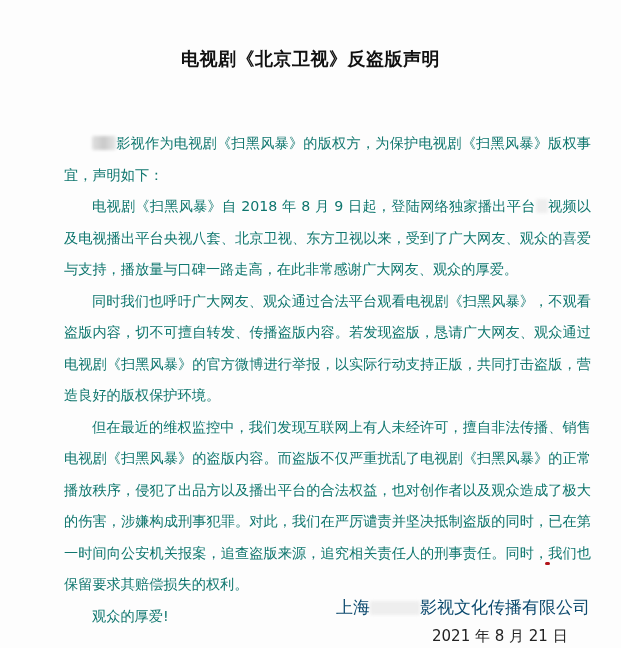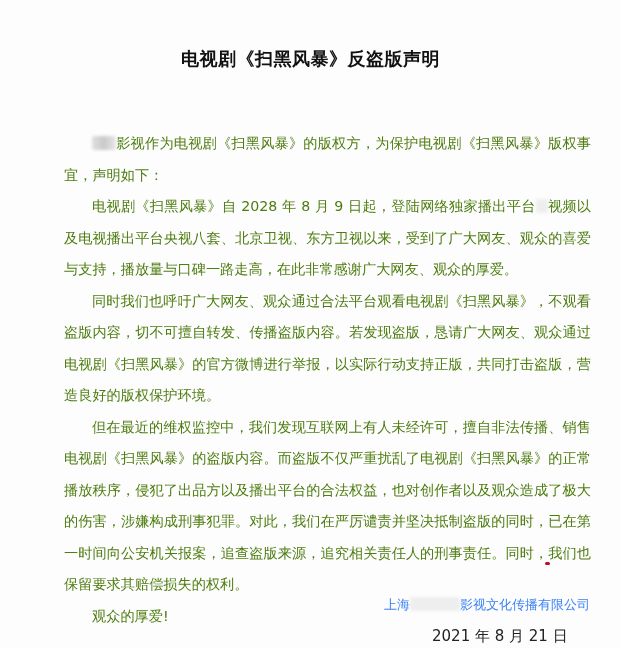--- a/index.html
+++ b/index.html
@@ -2,44 +2,44 @@
 <html><head>
 <meta charset="utf-8">
 <style>
   html, body { margin: 0; padding: 0; background: #ffffff; }
   body { width: 621px; height: 648px; overflow: hidden; position: relative;
          font-family: "DejaVu Sans", "Liberation Sans", sans-serif; color: #1a1a1a; }
   .page { position: absolute; left: 0; top: 0; width: 621px; height: 648px; background: #fdfdfd; }
   .title { position: absolute; left: 0; width: 621px; top: 47px; text-align: center;
            font-size: 18px; font-weight: bold; color: #111; letter-spacing: 0.5px; }
   .body { position: absolute; left: 64px; width: 527px; top: 128px;
-          font-size: 14.2px; line-height: 31.5px; color: #4d7c0f; }
+          font-size: 14.2px; line-height: 31.5px; color: #0f766e; }
   .para { margin: 0; text-indent: 28px; text-align: justify; }
   .blur { display: inline-block; background: linear-gradient(90deg,#e0e0e0,#c9c9c9,#e8e8e8);
           filter: blur(1.5px); height: 14px; vertical-align: -2px; border-radius: 2px; }
   .blur.w1 { width: 24px; }
   .blur.w2 { width: 12px; background: #eeeeee; }
   .blur.w3 { width: 50px; background: #eeeeee; }
   .hl { position: relative; }
   .hl::after { content: ""; position: absolute; left: -3px; right: -2px; bottom: -4px; height: 2.5px;
                background: #b2141a; border-radius: 2px; }
   .closing { margin: 0; text-indent: 28px; margin-top: 0; }
-  .sig { position: absolute; right: 31px; top: 596px; font-size: 13px; color: #3b82f6; text-align: left; }
+  .sig { position: absolute; right: 31px; top: 596px; font-size: 17px; color: #0c4a6e; text-align: left; }
   .date { position: absolute; left: 432px; top: 627px; font-size: 15px; color: #222; }
 </style>
 </head>
 <body>
 
 <div class="page">
-  <div class="title">电视剧《扫黑风暴》反盗版声明</div>
+  <div class="title">电视剧《北京卫视》反盗版声明</div>
 
   <div class="body">
     <p class="para"><span class="blur w1"></span><span>影视作为电视剧《扫黑风暴》的版权方，为保护电视剧《扫黑风暴》版权事宜，声明如下：</span></p>
 
-    <p class="para"><span>电视剧《扫黑风暴》自 2028 年 8 月 9 日起，登陆网络独家播出平台</span><span class="blur w2"></span><span>视频以及电视播出平台央视八套、北京卫视、东方卫视以来，受到了广大网友、观众的喜爱与支持，播放量与口碑一路走高，在此非常感谢广大网友、观众的厚爱。</span></p>
+    <p class="para"><span>电视剧《扫黑风暴》自 2018 年 8 月 9 日起，登陆网络独家播出平台</span><span class="blur w2"></span><span>视频以及电视播出平台央视八套、北京卫视、东方卫视以来，受到了广大网友、观众的喜爱与支持，播放量与口碑一路走高，在此非常感谢广大网友、观众的厚爱。</span></p>
 
     <p class="para"><span>同时我们也呼吁广大网友、观众通过合法平台观看电视剧《扫黑风暴》，不观看盗版内容，切不可擅自转发、传播盗版内容。若发现盗版，恳请广大网友、观众通过电视剧《扫黑风暴》的官方微博进行举报，以实际行动支持正版，共同打击盗版，营造良好的版权保护环境。</span></p>
 
     <p class="para"><span>但在最近的维权监控中，我们发现互联网上有人未经许可，擅自非法传播、销售电视剧《扫黑风暴》的盗版内容。而盗版不仅严重扰乱了电视剧《扫黑风暴》的正常播放秩序，侵犯了出品方以及播出平台的合法权益，也对创作者以及观众造成了极大的伤害，涉嫌构成刑事犯罪。对此，我们在严厉谴责并坚决抵制盗版的同时，</span><span class="hl">已在第一时间向公安机关报案</span><span>，追查盗版来源，追究相关责任人的刑事责任。同时，我们也保留要求其赔偿损失的权利。</span></p>
 
     <p class="closing">观众的厚爱!</p>
   </div>
 
   <div class="sig"><span>上海</span><span class="blur w3"></span><span>影视文化传播有限公司</span></div>
 

